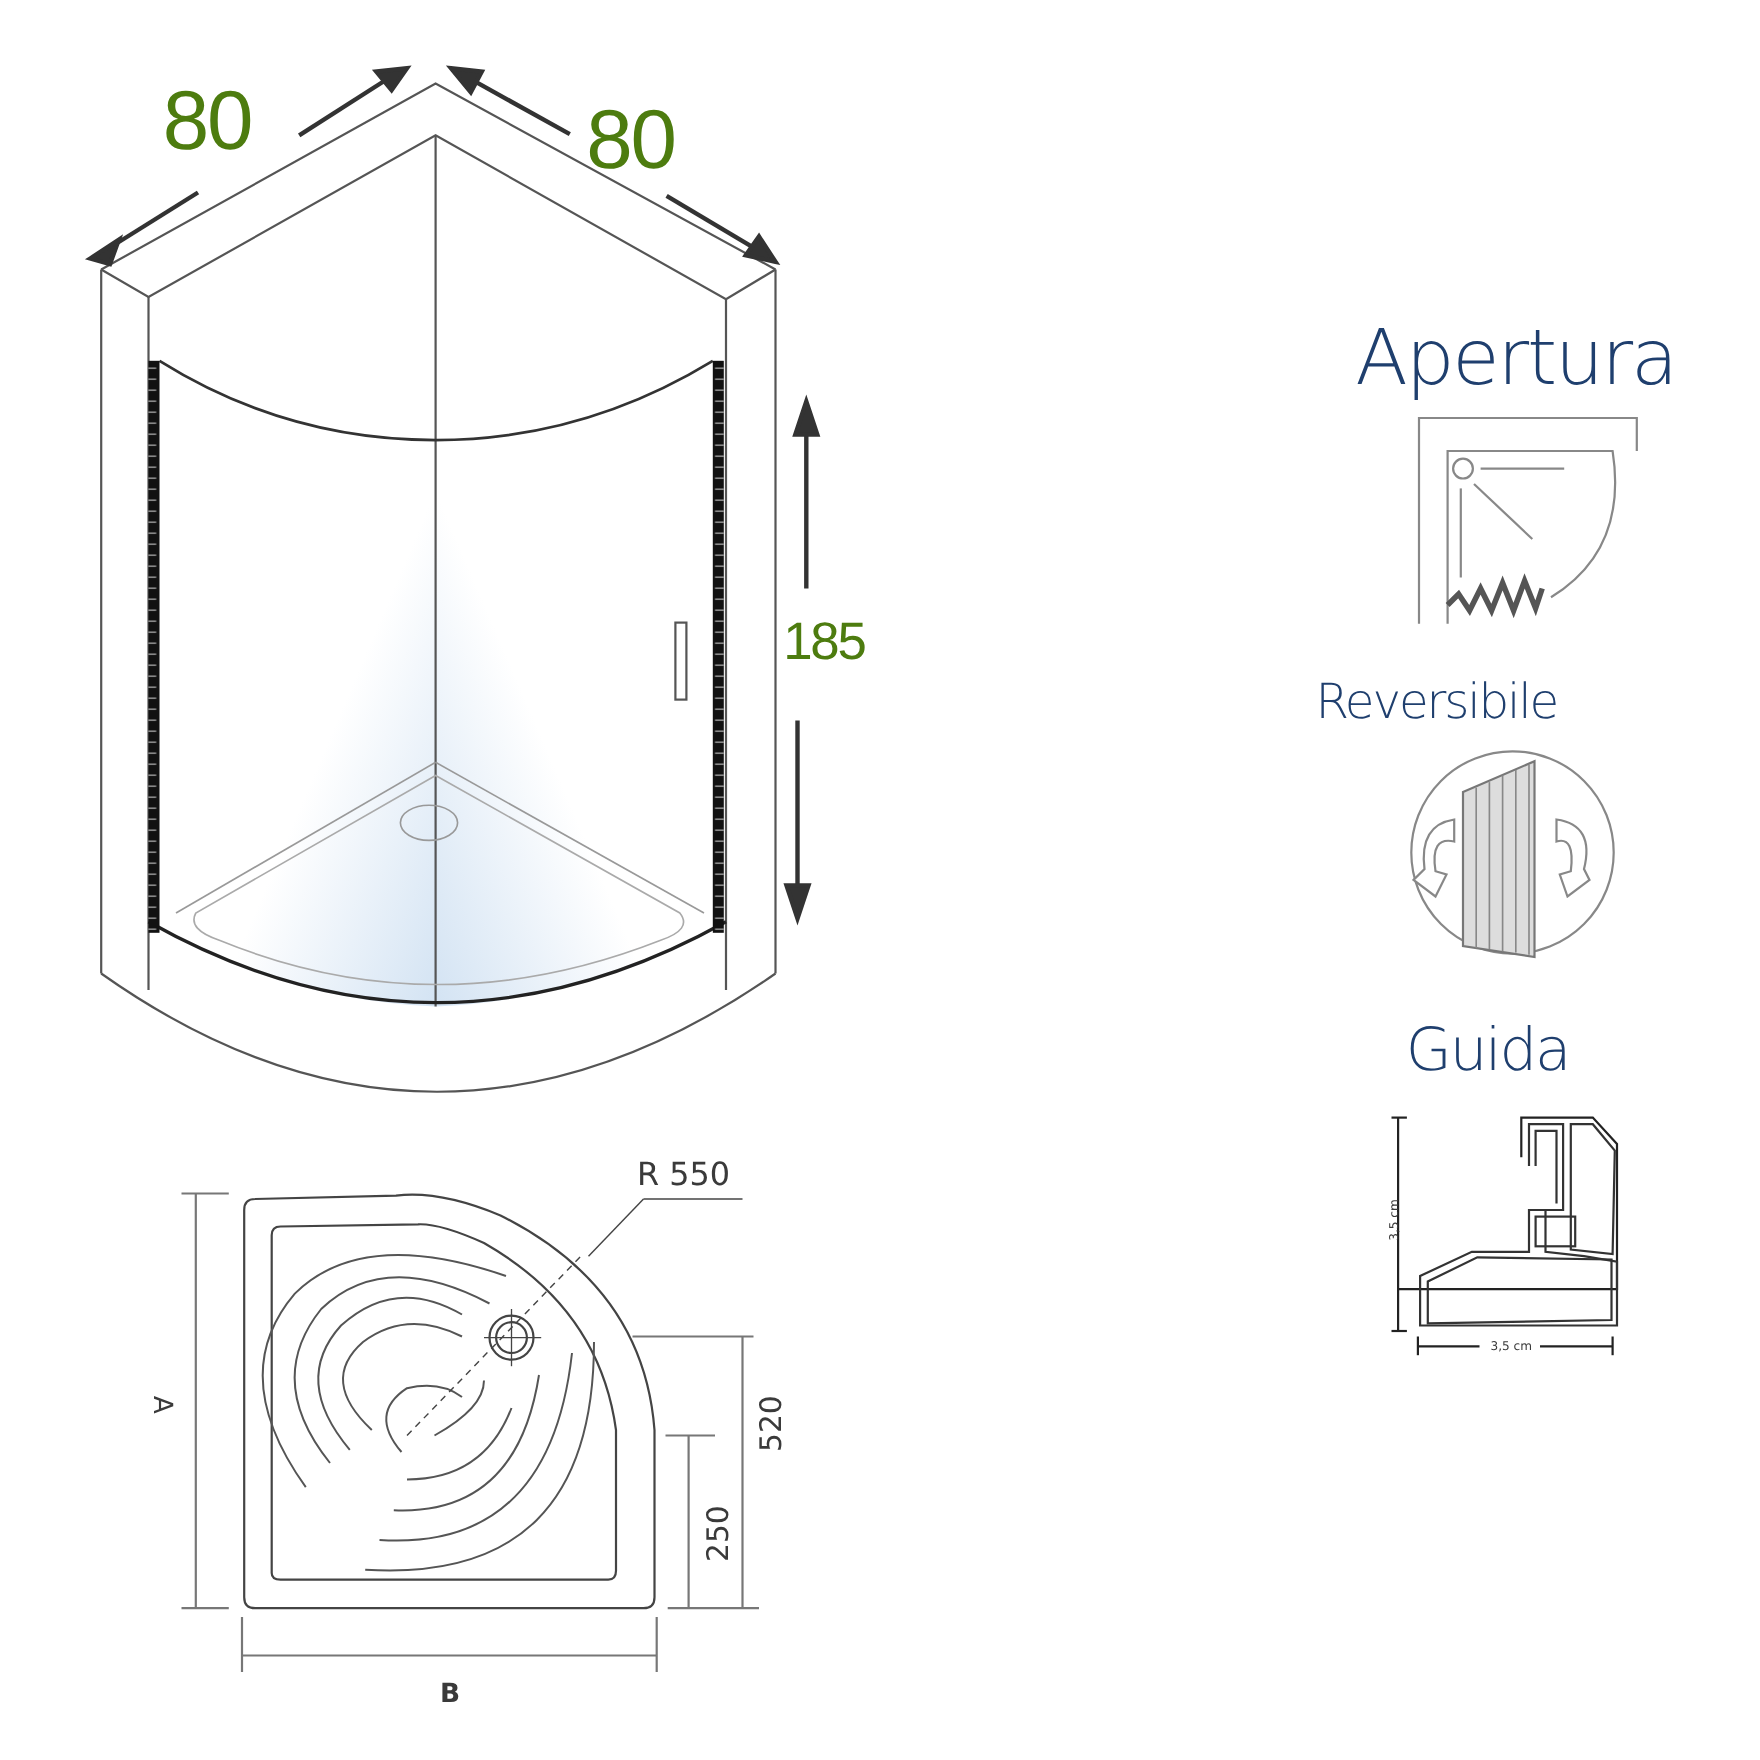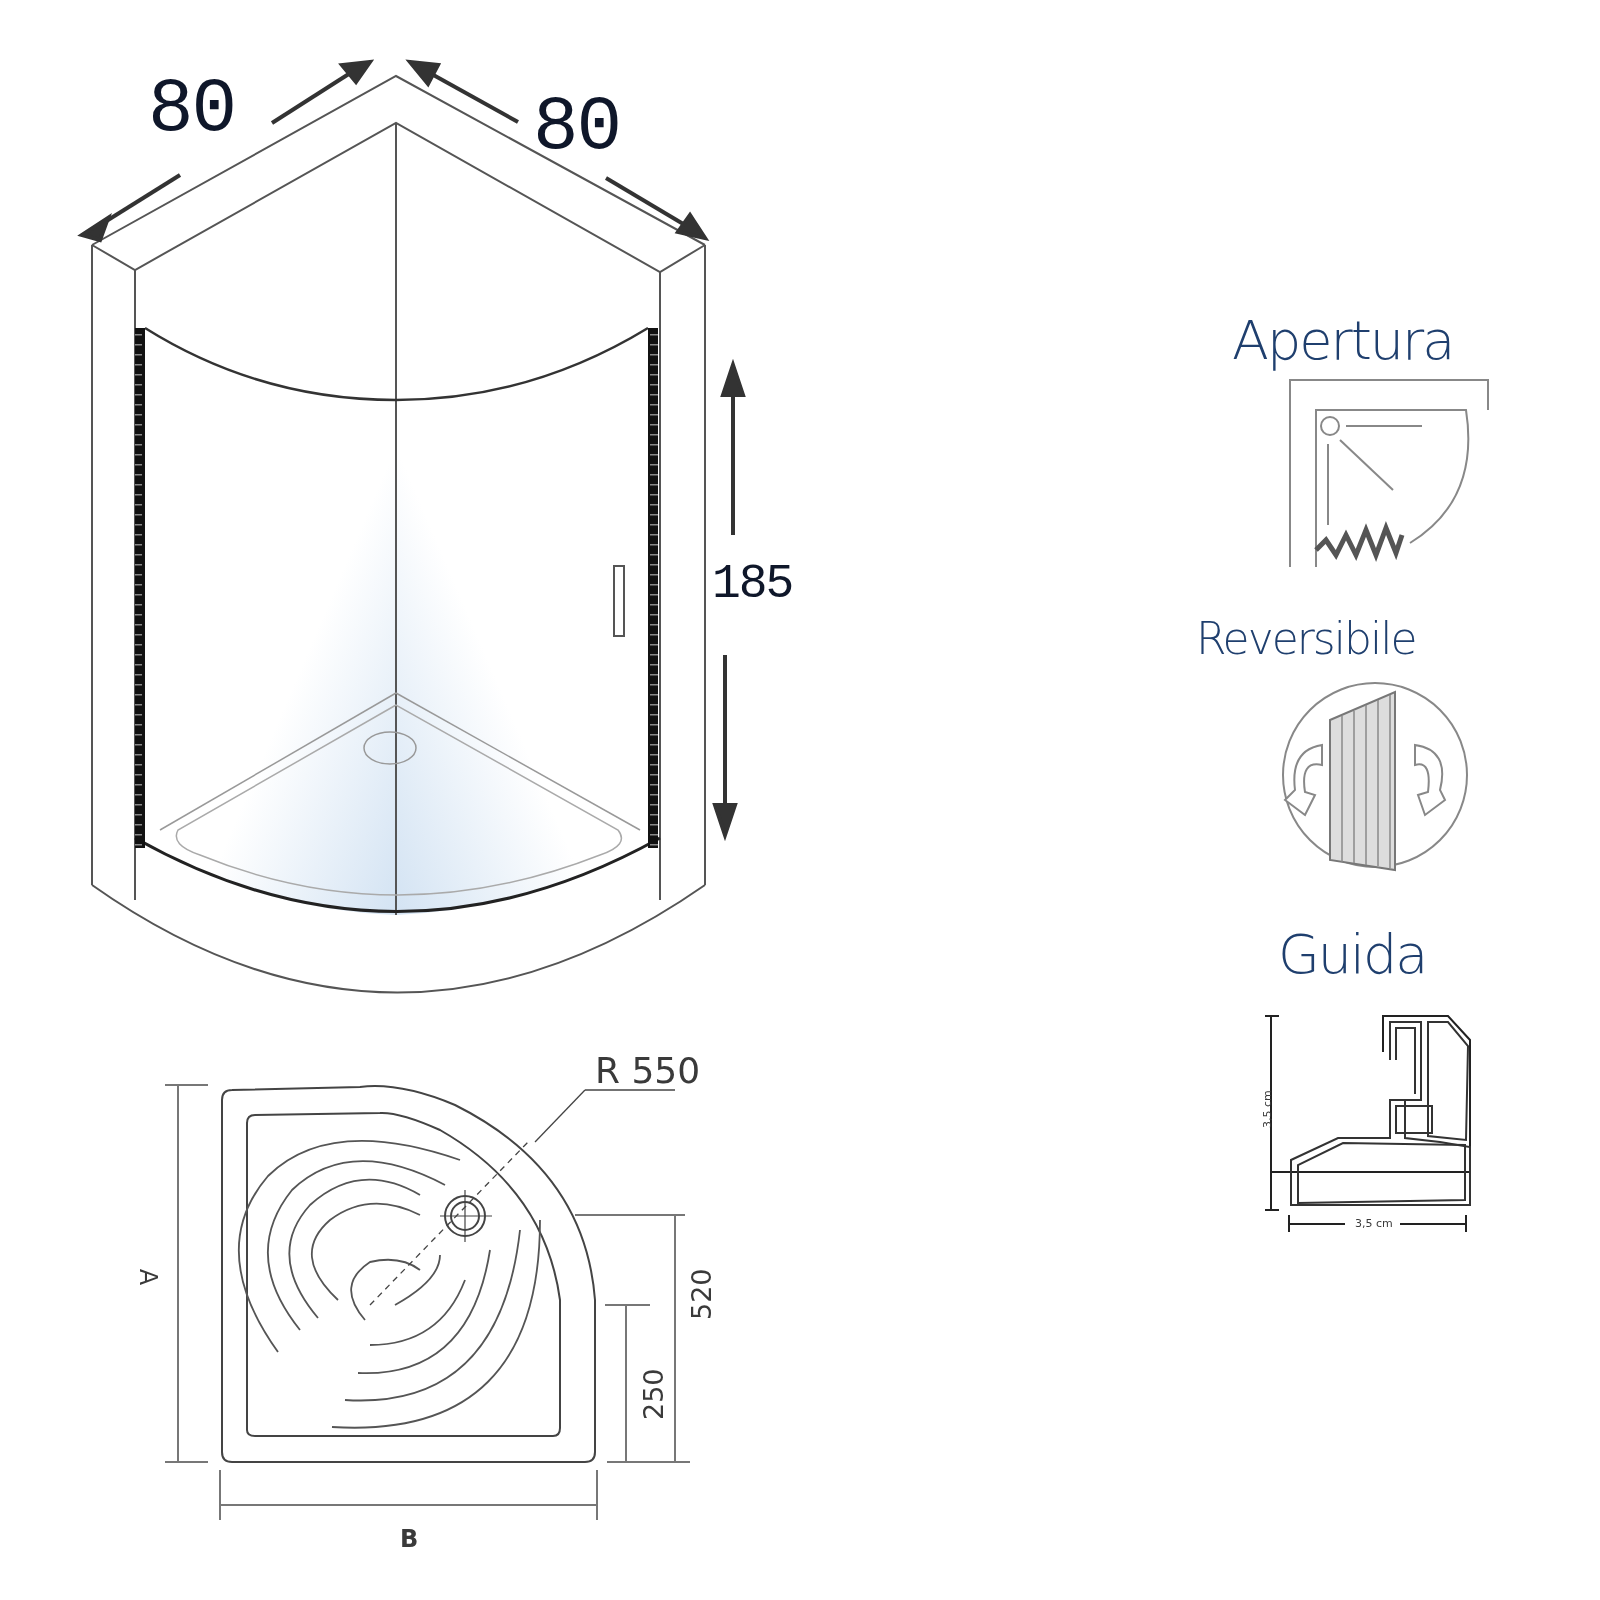--- a/index.html
+++ b/index.html
@@ -1,18 +1,18 @@
 <!DOCTYPE html>
 <html><head>
 <meta charset="utf-8">
 <style>
   html, body { margin: 0; padding: 0; background: #ffffff; }
   body { width: 1600px; height: 1600px; position: relative; overflow: hidden; font-family: "Liberation Sans", sans-serif; }
   .layer { position: absolute; left: 0; top: 0; width: 1600px; height: 1600px; }
-  .dim-label { position: absolute; color: #0f172a; font-family: Liberation Mono, monospace; font-weight: 200; line-height: 1; letter-spacing: -2px; }
+  .dim-label { position: absolute; color: #4d7c0f; font-family: Liberation Sans, sans-serif; font-weight: 200; line-height: 1; letter-spacing: -2px; }
   .feature-title { position: absolute; color: #1f3f6e; font-family: "DejaVu Sans", sans-serif; font-weight: 200; line-height: 1; letter-spacing: -2px; transform-origin: left top; }
   .tech-label { position: absolute; color: #3a3a3a; font-family: "DejaVu Sans", sans-serif; line-height: 1; }
 </style>
 </head>
 <body>
 
 <svg class="layer" viewBox="0 0 1600 1600">
   <defs>
     <linearGradient id="glassL" x1="0" y1="0" x2="1" y2="1">
       <stop offset="0" stop-color="#ffffff"></stop>
@@ -114,27 +114,27 @@
     <line x1="597" y1="1470" x2="597" y2="1520" stroke="#777"></line>
     <line x1="220" y1="1505" x2="597" y2="1505" stroke="#777"></line>
     <line x1="575" y1="1215" x2="685" y2="1215" stroke="#777"></line>
     <line x1="675" y1="1215" x2="675" y2="1462" stroke="#777"></line>
     <line x1="605" y1="1305" x2="650" y2="1305" stroke="#777"></line>
     <line x1="626" y1="1305" x2="626" y2="1462" stroke="#777"></line>
     <line x1="607" y1="1462" x2="690" y2="1462" stroke="#777"></line>
   </g>
 </svg>
 
-<div class="tech-label" style="left:595px; top:1053px; font-size:36px;">R 550</div>
+<div class="tech-label" style="left:579px; top:1053px; font-size:29px;">R 550</div>
 <div class="tech-label" style="left:140px; top:1265px; font-size:24px; transform:rotate(90deg);">A</div>
 <div class="tech-label" style="left:400px; top:1527px; font-size:24px; font-weight:bold;">B</div>
 <div class="tech-label" style="left:688px; top:1320px; font-size:27px; transform:rotate(-90deg); transform-origin:left top;">520</div>
 <div class="tech-label" style="left:640px; top:1420px; font-size:27px; transform:rotate(-90deg); transform-origin:left top;">250</div>
 
-<div class="feature-title" style="left:1232px; top:290px; font-size:54px;margin-top:24px;">Apertura</div>
+<div class="feature-title" style="left:1232px; top:290px; font-size:70px;">Apertura</div>
 <div class="feature-title" style="left:1196px; top:617px; font-size:44px;">Reversibile</div>
 <div class="feature-title" style="left:1278px; top:928px; font-size:54px;">Guida</div>
 
 <svg class="layer" viewBox="0 0 1600 1600">
   <g fill="none" stroke="#888" stroke-width="2">
     <polyline points="1290,567 1290,380 1488,380 1488,410"></polyline>
     <path d="M1316,567 L1316,410 L1466,410 Q1480,500 1410,543"></path>
     <circle cx="1330" cy="426" r="9"></circle>
     <line x1="1346" y1="426" x2="1422" y2="426"></line>
     <line x1="1340" y1="440" x2="1393" y2="490"></line>

